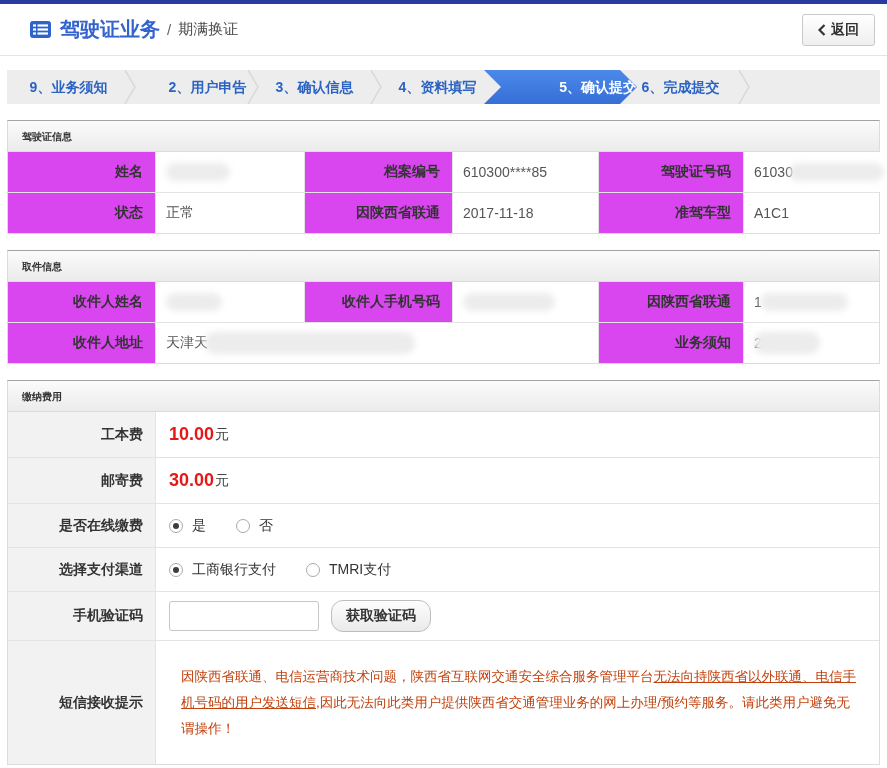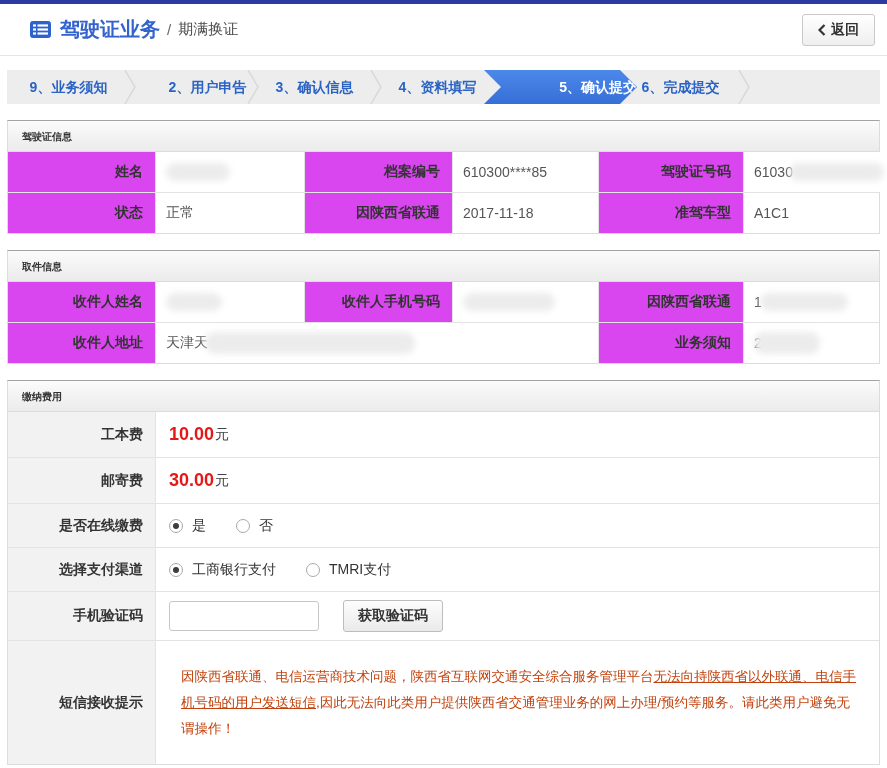--- a/index.html
+++ b/index.html
@@ -47,21 +47,21 @@
   .pval { background:#fff; display:flex; align-items:center; padding-left:13px; color:#555; }
   .h45 { height:45px; } .h43 { height:43px; } .h48 { height:48px; }
   .fee-num { color:#e61717; font-weight:bold; font-size:18px; }
   .fee-unit { color:#444; font-size:14px; margin-left:1px; }
 
   .radio-opt { display:flex; align-items:center; gap:9px; margin-right:30px; color:#333; cursor:pointer; }
   .radio { width:14px; height:14px; border:1px solid #a9a9a9; border-radius:50%; background:#fff; position:relative; flex:0 0 auto; }
   .radio.checked::after { content:""; position:absolute; inset:3px; background:#3c3c3c; border-radius:50%; }
 
   .code-input { width:150px; height:30px; border:1px solid #c6c6c6; border-radius:3px; padding:0 8px; font-size:14px; font-family:inherit; color:#333; }
-  .code-btn { margin-left:24px; height:32px; padding:0 14px; background:linear-gradient(#fdfdfd,#eaeaea); border:1px solid #bdbdbd; border-radius:3px; font-weight:bold; font-size:14px; color:#333; cursor:pointer; font-family:inherit; }
+  .code-btn { margin-left:12px; height:32px; padding:0 14px; background:linear-gradient(#fdfdfd,#eaeaea); border:1px solid #bdbdbd; border-radius:12px; font-weight:bold; font-size:14px; color:#333; cursor:pointer; font-family:inherit; }
 
   .notice { color:#c2410c; font-size:13.5px; line-height:26px; padding:9px 18px 9px 12px; }
   .notice .ul { text-decoration:underline; }
 </style>
 </head>
 <body>
 
 <div class="top-border"></div>
 
 <header class="app-header">

